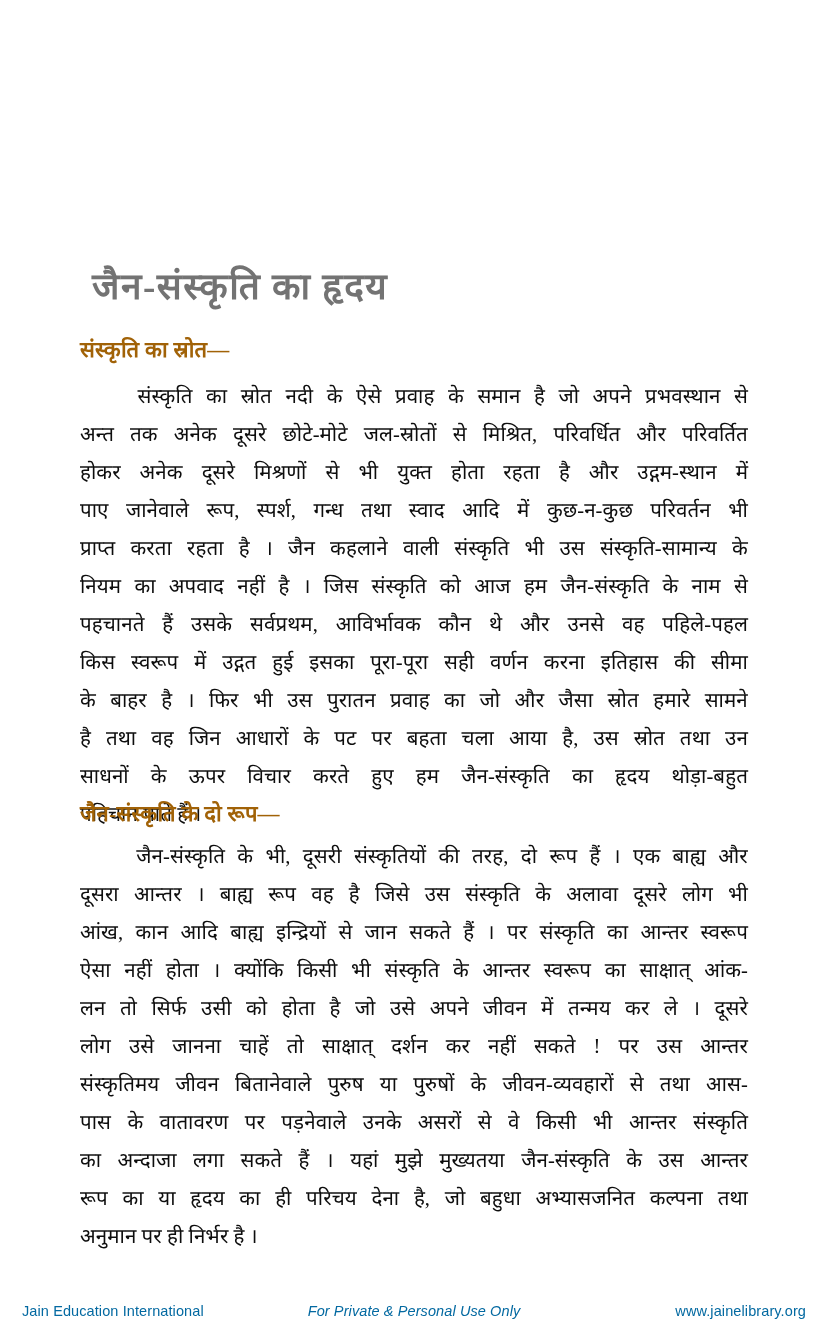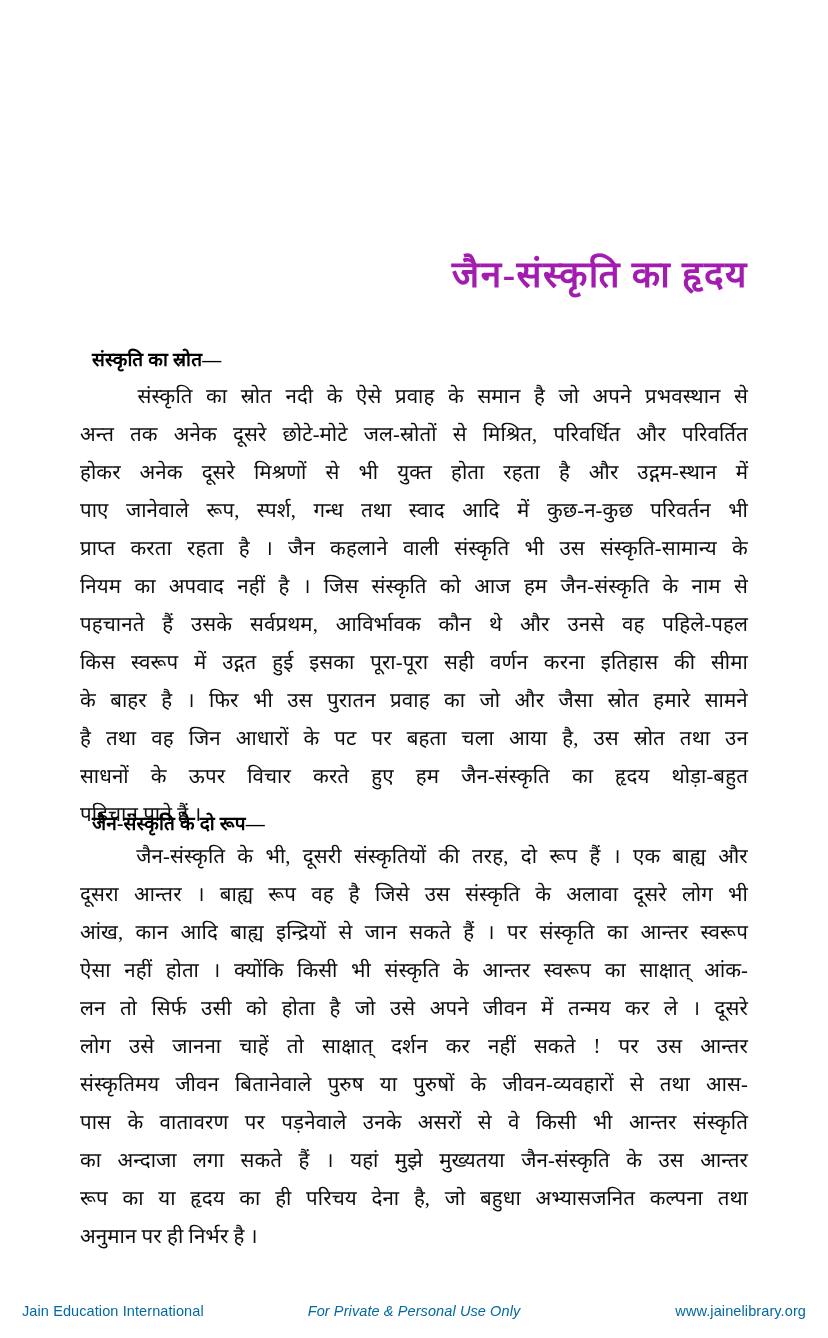--- a/index.html
+++ b/index.html
@@ -24,43 +24,43 @@
 
   .content {
     position: absolute;
     left: 80px;
     top: 0;
     width: 668px;
   }
 
   
   .doc-title {
-    margin: 0;
+    margin: 12px;
     padding: 0;
     position: absolute;
     left: 0;
     top: 252px;
     width: 668px;
-    text-align: right;
+    text-align: left;
     font-size: 37px;
     font-weight: 700;
     letter-spacing: 1.5px;
     line-height: 1.25;
-    color: #a21caf;
+    color: #737373;
     font-family: "Liberation Serif", "DejaVu Serif", serif;
   }
 
   
   .section-heading {
-    margin: 12px;
+    margin: 0;
     padding: 0;
-    font-size: 19px;
+    font-size: 22px;
     font-weight: 700;
     line-height: 1.3;
-    color: #000000;
+    color: #a16207;
     letter-spacing: 0.2px;
   }
 
   #heading-1 { position: absolute; left: 0; top: 336px; }
   #heading-2 { position: absolute; left: 0; top: 800px; }
 
   
   .para {
     position: absolute;
     left: 0;

